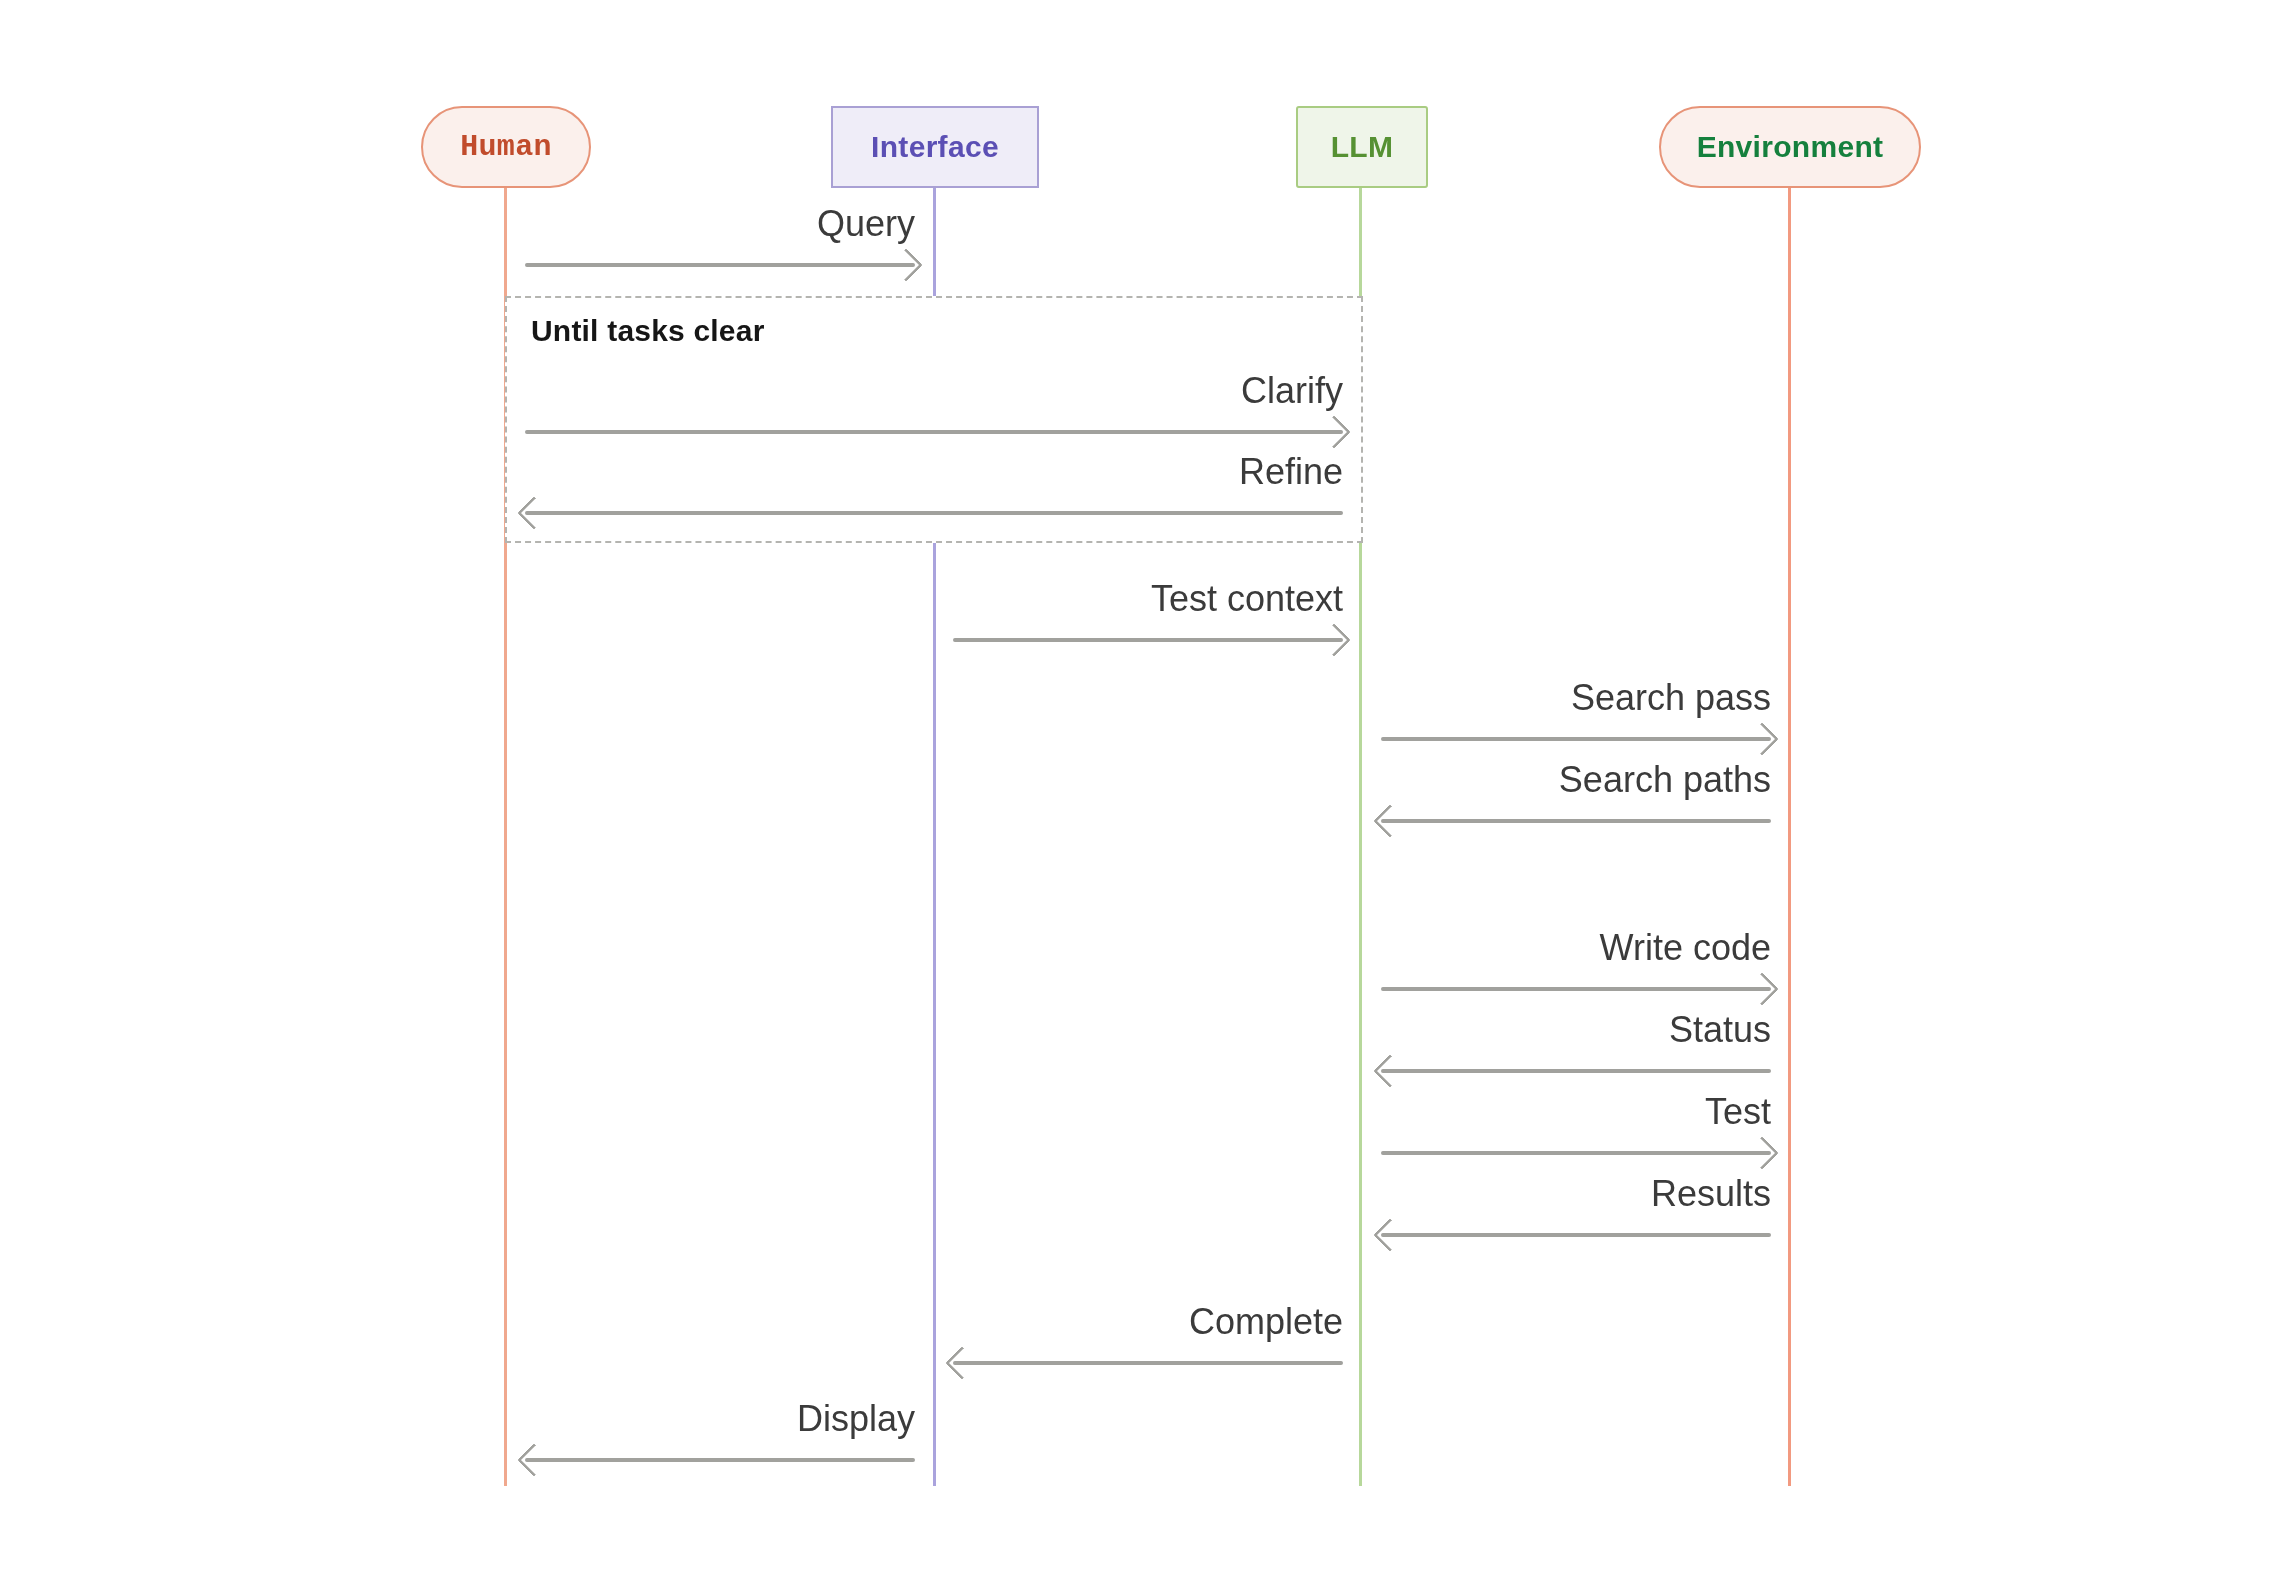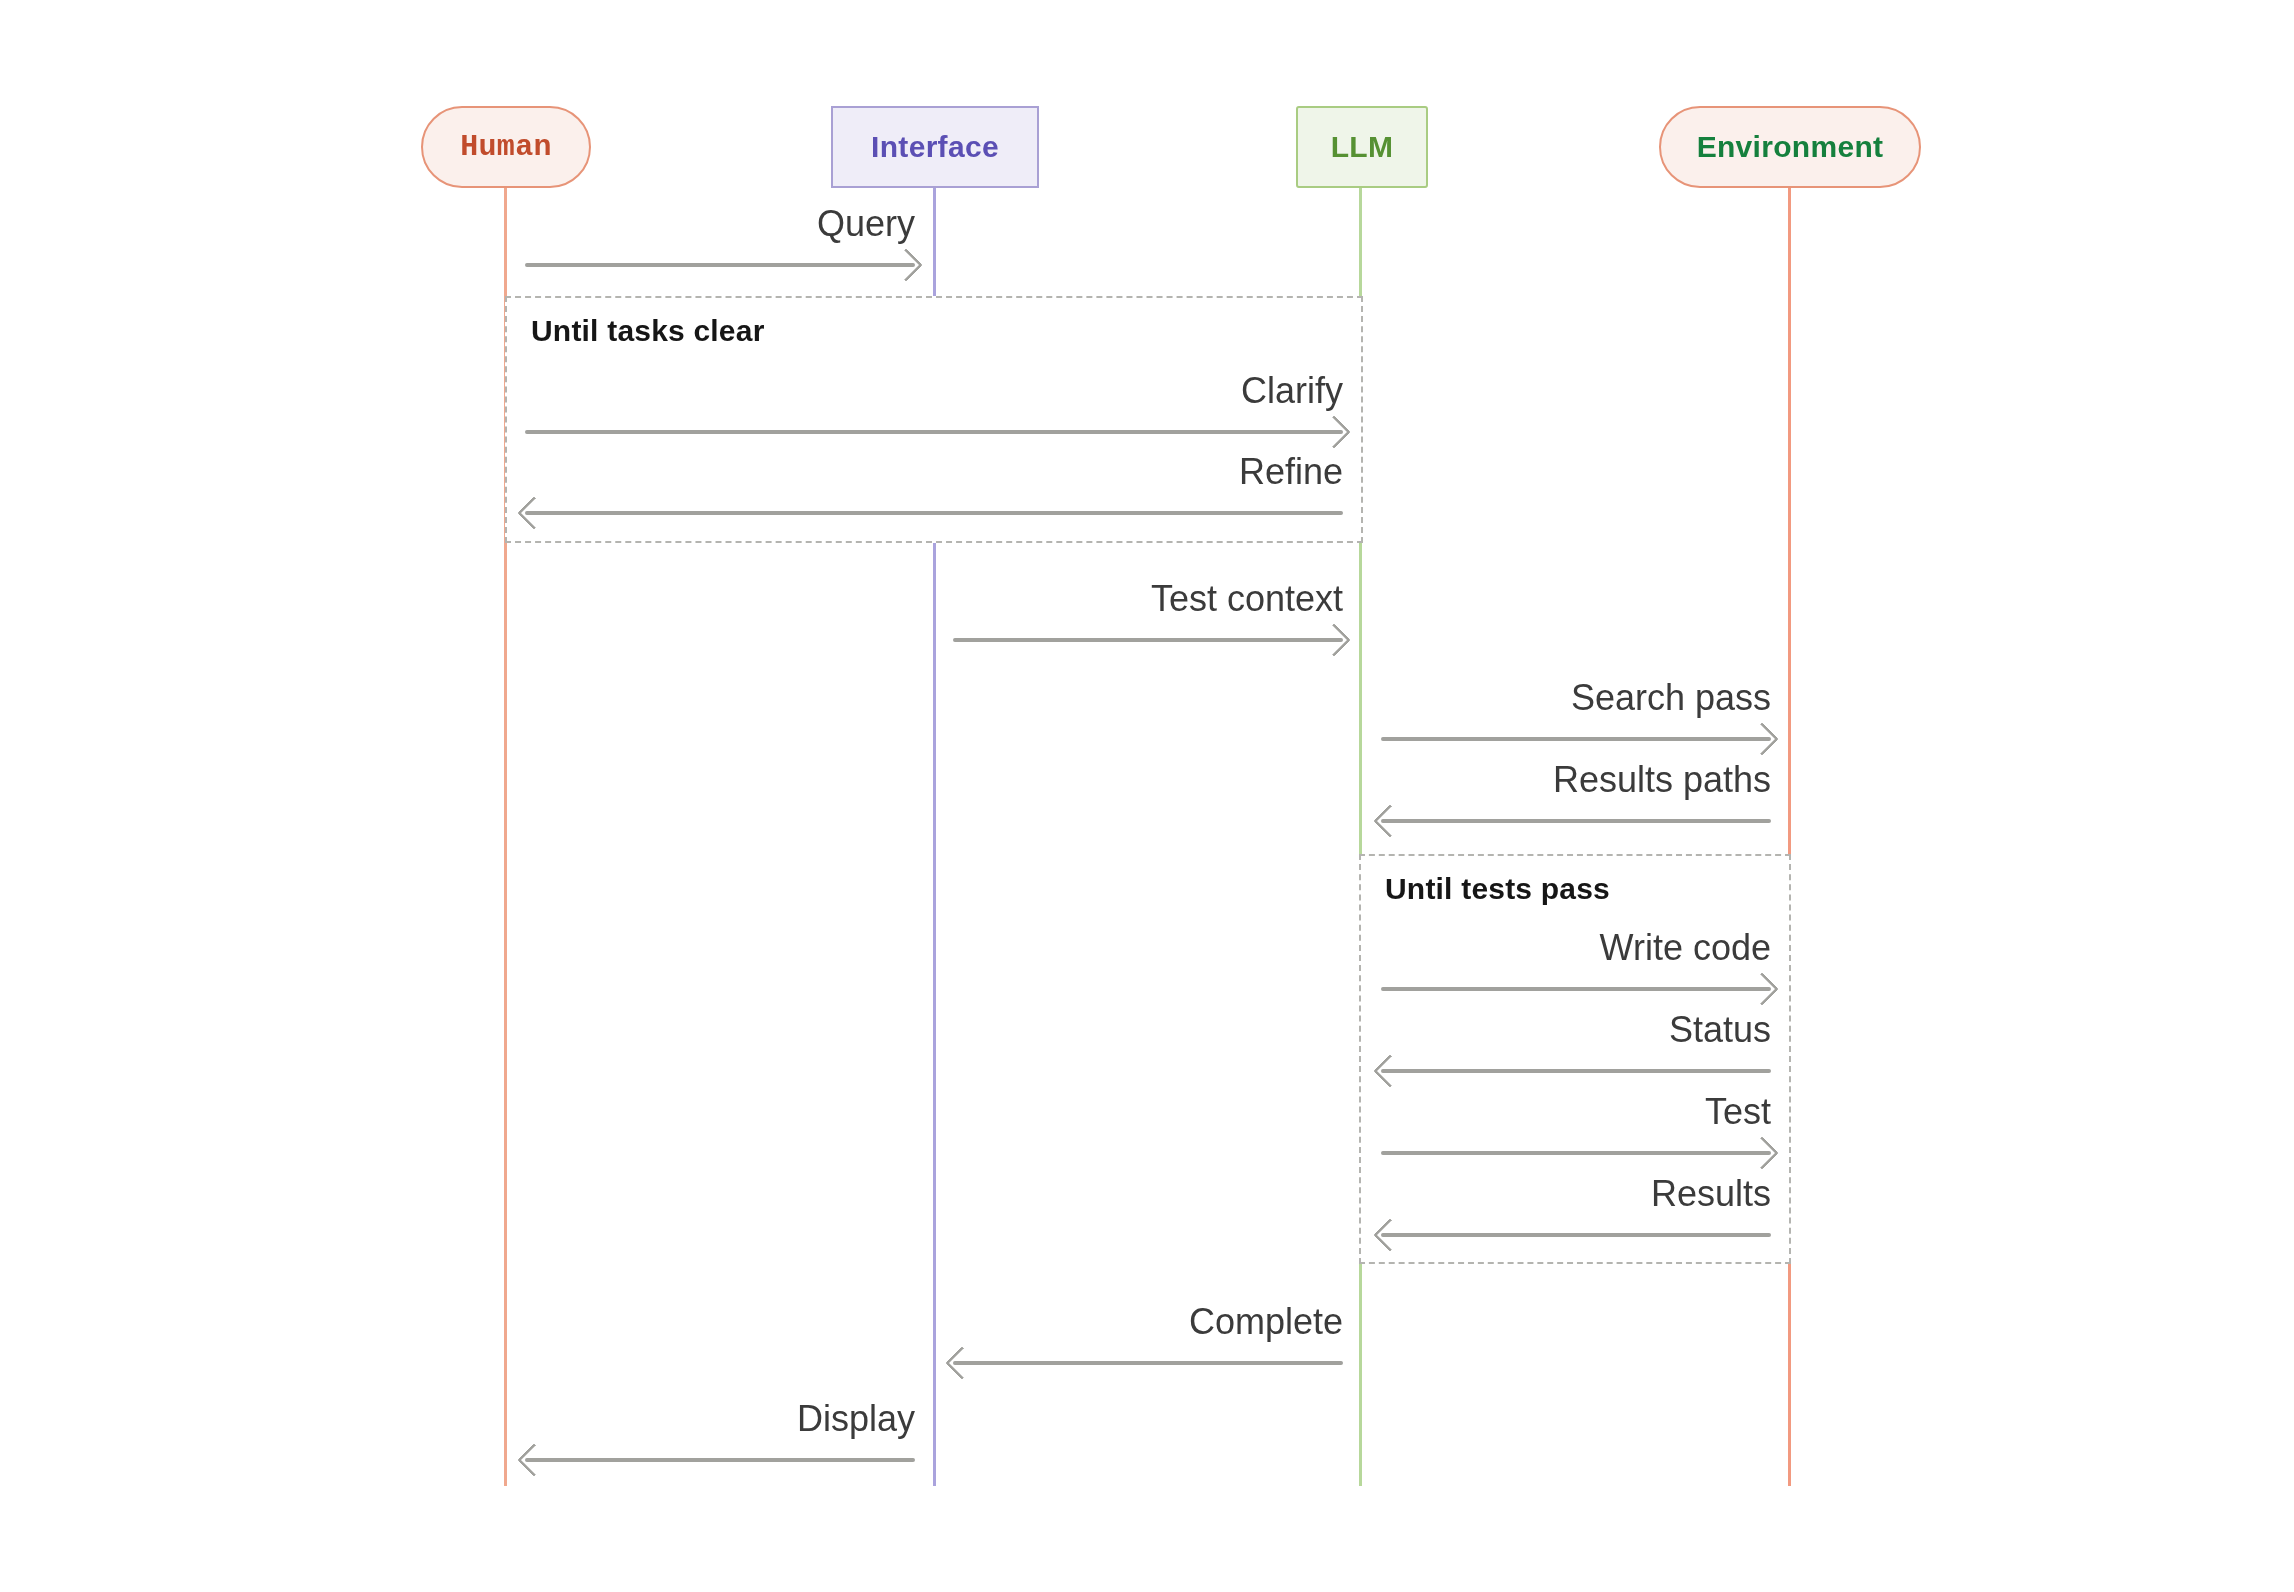--- a/index.html
+++ b/index.html
@@ -85,23 +85,20 @@
 <div class="canvas">
 
   <div class="lifeline human"></div>
   <div class="lifeline interface"></div>
   <div class="lifeline llm"></div>
   <div class="lifeline environment"></div>
 
   <div class="loop" style="left:505px; top:296px; width:858px; height:247px">
     <div class="loop-title">Until tasks clear</div>
   </div>
-  <div class="loop" style="left:1359px; top:854px; width:432px; height:410px">
-    <div class="loop-title">Until tests pass</div>
-  </div>
 
   <div class="msg right" style="left:525px; top:205px; width:390px">
     <div class="msg-label">Query</div>
     <div class="msg-line"></div>
   </div>
 
   <div class="msg right" style="left:525px; top:372px; width:818px">
     <div class="msg-label">Clarify</div>
     <div class="msg-line"></div>
   </div>
@@ -115,21 +112,21 @@
     <div class="msg-label">Test context</div>
     <div class="msg-line"></div>
   </div>
 
   <div class="msg right" style="left:1381px; top:679px; width:390px">
     <div class="msg-label">Search pass</div>
     <div class="msg-line"></div>
   </div>
 
   <div class="msg left" style="left:1381px; top:761px; width:390px">
-    <div class="msg-label">Results paths</div>
+    <div class="msg-label">Search paths</div>
     <div class="msg-line"></div>
   </div>
 
   <div class="msg right" style="left:1381px; top:929px; width:390px">
     <div class="msg-label">Write code</div>
     <div class="msg-line"></div>
   </div>
 
   <div class="msg left" style="left:1381px; top:1011px; width:390px">
     <div class="msg-label">Status</div>

